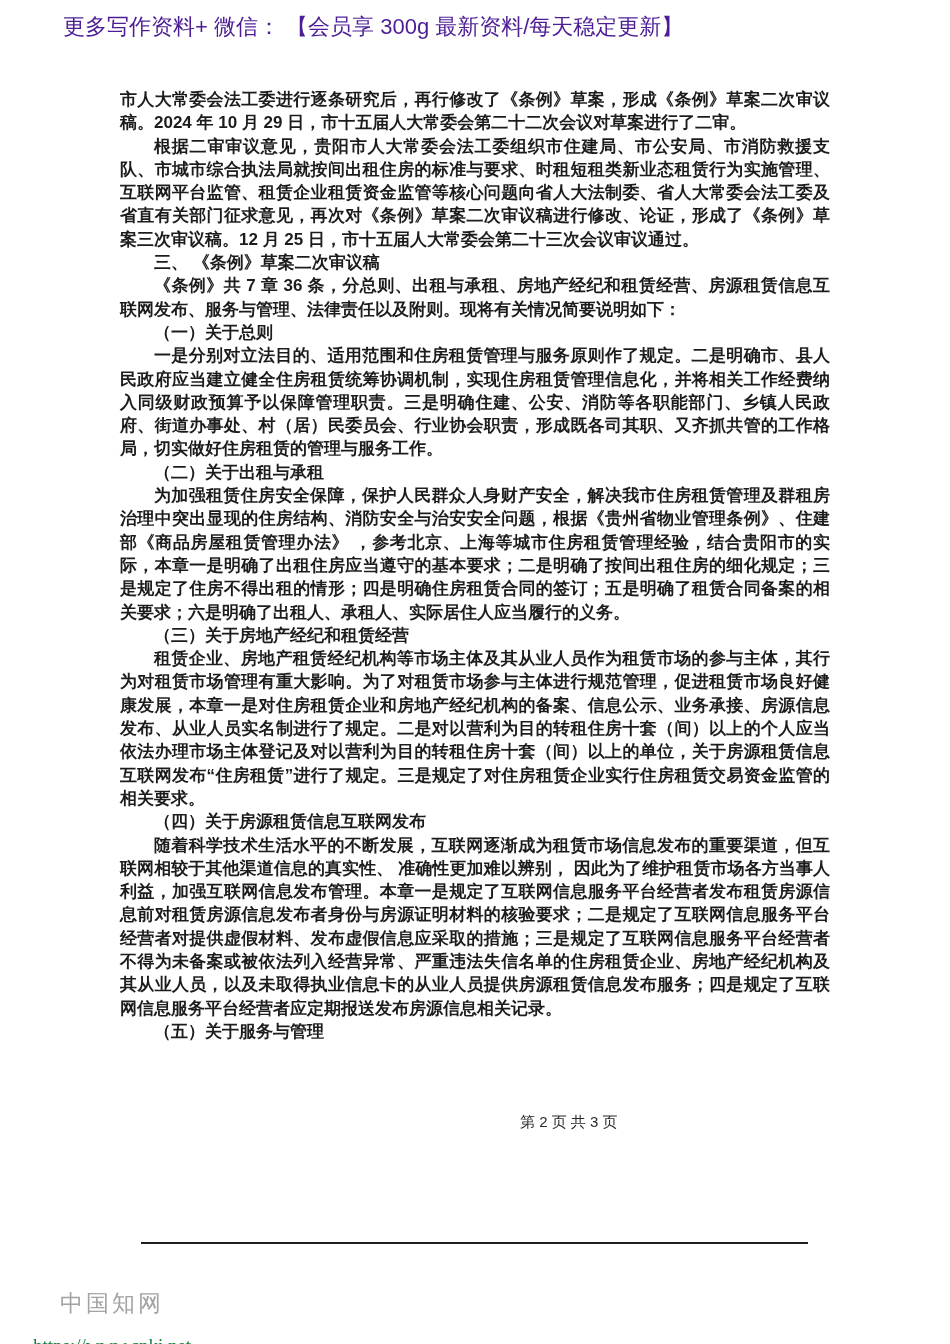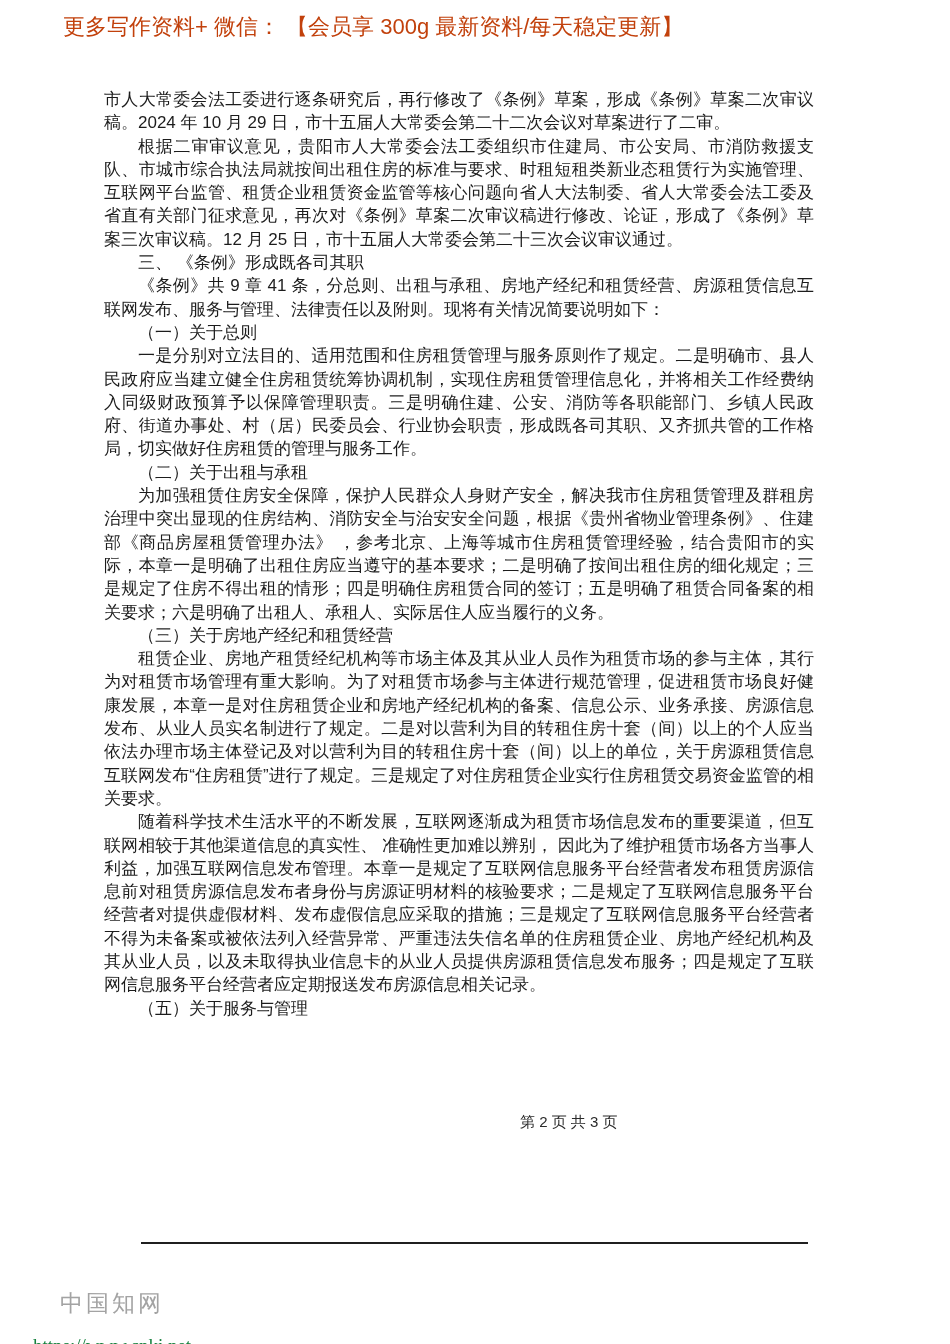--- a/index.html
+++ b/index.html
@@ -10,32 +10,33 @@
     background: #ffffff;
     font-family: "Liberation Sans", sans-serif;
     overflow: hidden;
   }
   .promo-header {
     position: absolute;
     left: 63px;
     top: 13px;
     font-size: 22px;
     line-height: 28px;
-    color: #c2410c;
+    color: #4c1d95;
     white-space: nowrap;
   }
   .doc-body {
     position: absolute;
-    left: 104px;
+    left: 120px;
     top: 88px;
     width: 710px;
     font-size: 17px;
     line-height: 23.3px;
     color: #1c1c1c;
     text-align: justify;
+    font-weight: bold;
   }
   .doc-body p { margin: 0; padding: 0; }
   .doc-body p.indent { text-indent: 34px; }
   .page-number {
     position: absolute;
     top: 1110px;
     left: 520px;
     width: 290px;
     text-align: left;
     font-size: 15px;
@@ -74,28 +75,29 @@
 </head>
 <body>
 
 <div class="page">
 
   <div class="promo-header">更多写作资料+ 微信： 【会员享 300g 最新资料/每天稳定更新】</div>
 
   <div class="doc-body">
       <p class="para">市人大常委会法工委进行逐条研究后，再行修改了《条例》草案，形成《条例》草案二次审议稿。2024 年 10 月 29 日，市十五届人大常委会第二十二次会议对草案进行了二审。</p>
       <p class="para indent">根据二审审议意见，贵阳市人大常委会法工委组织市住建局、市公安局、市消防救援支队、市城市综合执法局就按间出租住房的标准与要求、时租短租类新业态租赁行为实施管理、互联网平台监管、租赁企业租赁资金监管等核心问题向省人大法制委、省人大常委会法工委及省直有关部门征求意见，再次对《条例》草案二次审议稿进行修改、论证，形成了《条例》草案三次审议稿。12 月 25 日，市十五届人大常委会第二十三次会议审议通过。</p>
-      <p class="para indent">三、 《条例》形成既各司其职</p>
-      <p class="para indent">《条例》共 9 章 41 条，分总则、出租与承租、房地产经纪和租赁经营、房源租赁信息互联网发布、服务与管理、法律责任以及附则。现将有关情况简要说明如下：</p>
+      <p class="para indent">三、 《条例》草案二次审议稿</p>
+      <p class="para indent">《条例》共 7 章 36 条，分总则、出租与承租、房地产经纪和租赁经营、房源租赁信息互联网发布、服务与管理、法律责任以及附则。现将有关情况简要说明如下：</p>
       <p class="para indent">（一）关于总则</p>
       <p class="para indent">一是分别对立法目的、适用范围和住房租赁管理与服务原则作了规定。二是明确市、县人民政府应当建立健全住房租赁统筹协调机制，实现住房租赁管理信息化，并将相关工作经费纳入同级财政预算予以保障管理职责。三是明确住建、公安、消防等各职能部门、乡镇人民政府、街道办事处、村（居）民委员会、行业协会职责，形成既各司其职、又齐抓共管的工作格局，切实做好住房租赁的管理与服务工作。</p>
       <p class="para indent">（二）关于出租与承租</p>
       <p class="para indent">为加强租赁住房安全保障，保护人民群众人身财产安全，解决我市住房租赁管理及群租房治理中突出显现的住房结构、消防安全与治安安全问题，根据《贵州省物业管理条例》、住建部《商品房屋租赁管理办法》 ，参考北京、上海等城市住房租赁管理经验，结合贵阳市的实际，本章一是明确了出租住房应当遵守的基本要求；二是明确了按间出租住房的细化规定；三是规定了住房不得出租的情形；四是明确住房租赁合同的签订；五是明确了租赁合同备案的相关要求；六是明确了出租人、承租人、实际居住人应当履行的义务。</p>
       <p class="para indent">（三）关于房地产经纪和租赁经营</p>
       <p class="para indent">租赁企业、房地产租赁经纪机构等市场主体及其从业人员作为租赁市场的参与主体，其行为对租赁市场管理有重大影响。为了对租赁市场参与主体进行规范管理，促进租赁市场良好健康发展，本章一是对住房租赁企业和房地产经纪机构的备案、信息公示、业务承接、房源信息发布、从业人员实名制进行了规定。二是对以营利为目的转租住房十套（间）以上的个人应当依法办理市场主体登记及对以营利为目的转租住房十套（间）以上的单位，关于房源租赁信息互联网发布“住房租赁”进行了规定。三是规定了对住房租赁企业实行住房租赁交易资金监管的相关要求。</p>
+      <p class="para indent">（四）关于房源租赁信息互联网发布</p>
       <p class="para indent">随着科学技术生活水平的不断发展，互联网逐渐成为租赁市场信息发布的重要渠道，但互联网相较于其他渠道信息的真实性、 准确性更加难以辨别， 因此为了维护租赁市场各方当事人利益，加强互联网信息发布管理。本章一是规定了互联网信息服务平台经营者发布租赁房源信息前对租赁房源信息发布者身份与房源证明材料的核验要求；二是规定了互联网信息服务平台经营者对提供虚假材料、发布虚假信息应采取的措施；三是规定了互联网信息服务平台经营者不得为未备案或被依法列入经营异常、严重违法失信名单的住房租赁企业、房地产经纪机构及其从业人员，以及未取得执业信息卡的从业人员提供房源租赁信息发布服务；四是规定了互联网信息服务平台经营者应定期报送发布房源信息相关记录。</p>
       <p class="para indent">（五）关于服务与管理</p>
     </div>
 
   <div class="page-number">第 2 页 共 3 页</div>
 
   <div class="divider"></div>
 
   <div class="watermark">
     <span class="wm-name">中国知网</span>

